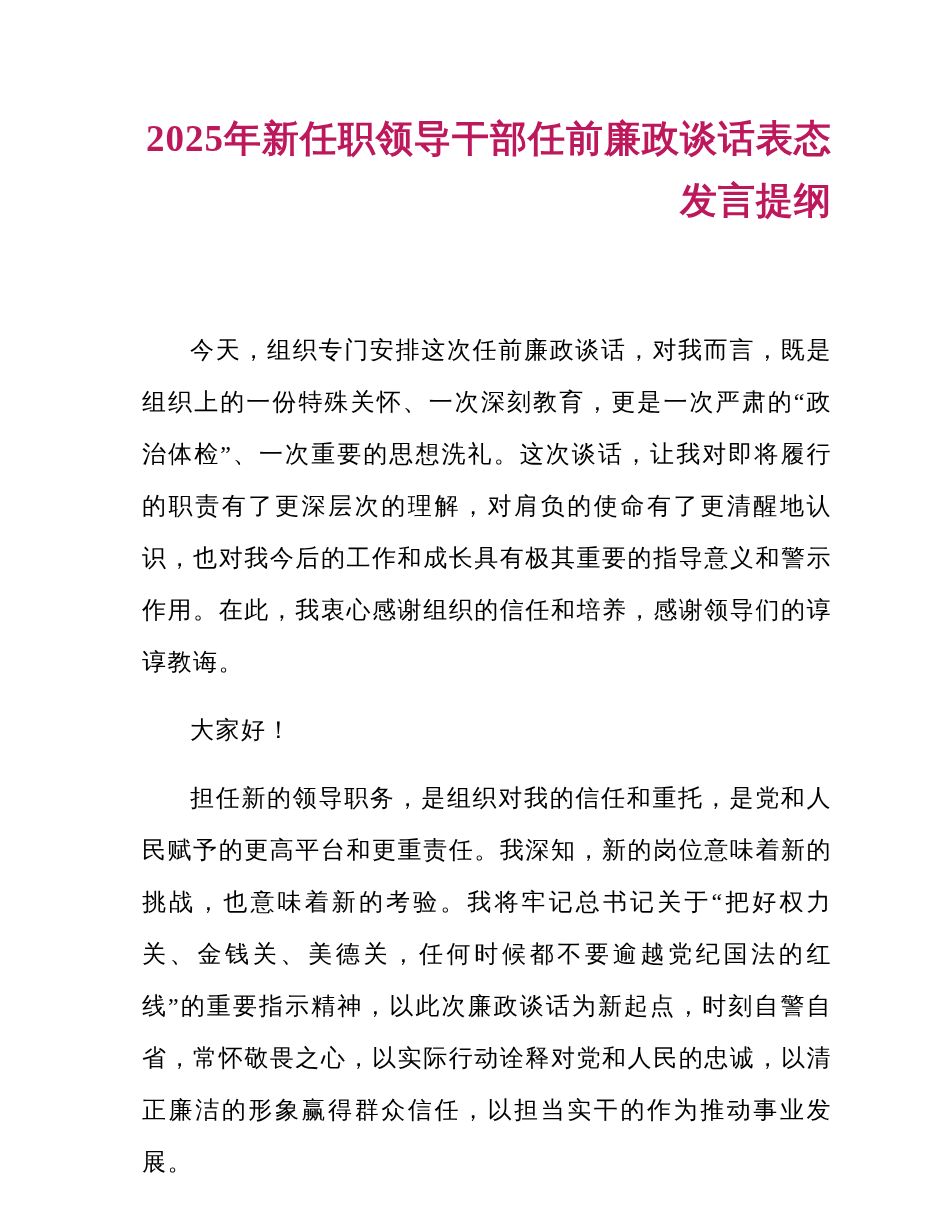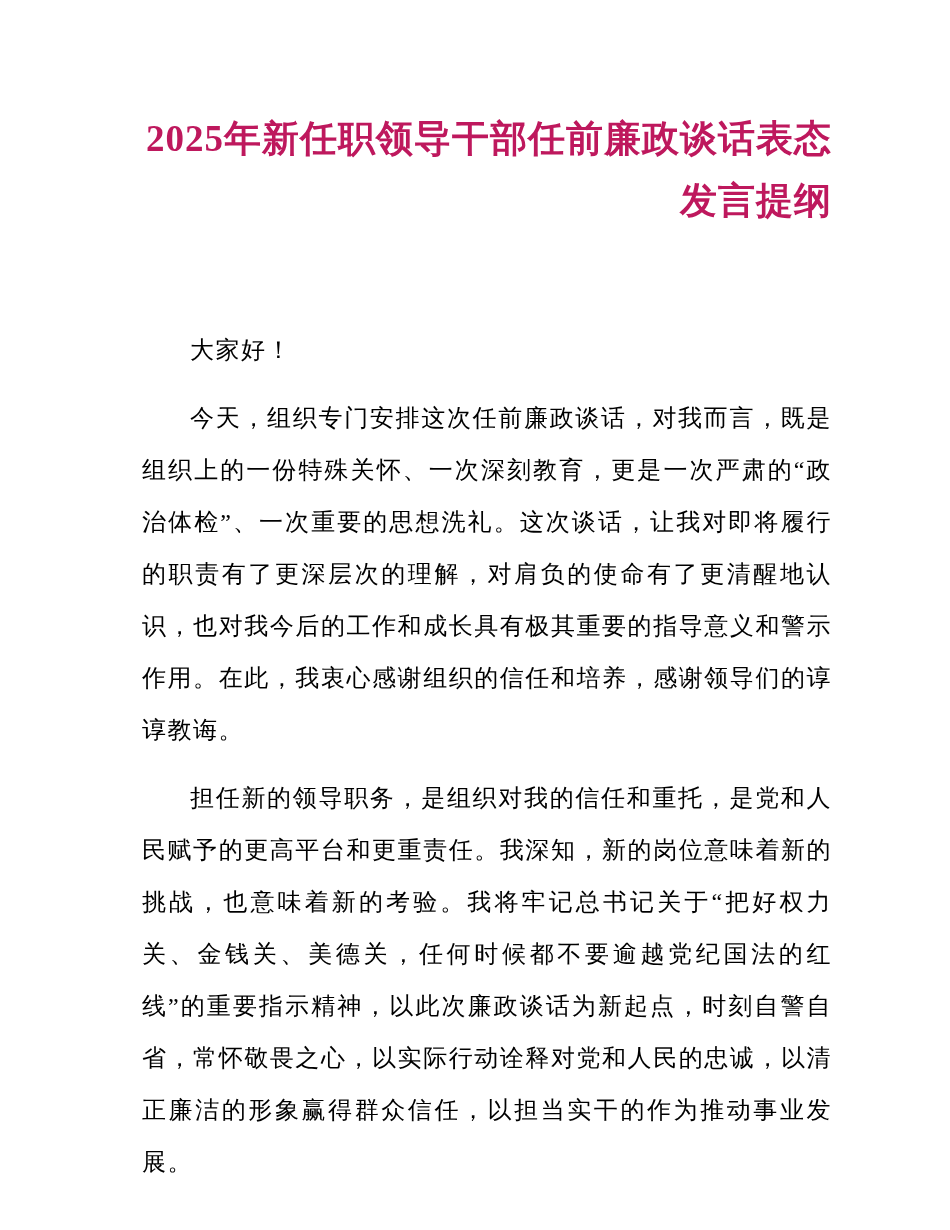--- a/index.html
+++ b/index.html
@@ -37,17 +37,17 @@
     text-indent: 2em;
     color: #000000;
   }
 </style>
 </head>
 <body>
 
 <div class="page">
   <h1 class="title">2025年新任职领导干部任前廉政谈话表态发言提纲</h1>
   <div class="body-text">
+      <p class="para">今天，组织专门安排这次任前廉政谈话，对我而言，既是组织上的一份特殊关怀、一次深刻教育，更是一次严肃的“政治体检”、一次重要的思想洗礼。这次谈话，让我对即将履行的职责有了更深层次的理解，对肩负的使命有了更清醒地认识，也对我今后的工作和成长具有极其重要的指导意义和警示作用。在此，我衷心感谢组织的信任和培养，感谢领导们的谆谆教诲。</p>
       <p class="para">大家好！</p>
-      <p class="para">今天，组织专门安排这次任前廉政谈话，对我而言，既是组织上的一份特殊关怀、一次深刻教育，更是一次严肃的“政治体检”、一次重要的思想洗礼。这次谈话，让我对即将履行的职责有了更深层次的理解，对肩负的使命有了更清醒地认识，也对我今后的工作和成长具有极其重要的指导意义和警示作用。在此，我衷心感谢组织的信任和培养，感谢领导们的谆谆教诲。</p>
       <p class="para">担任新的领导职务，是组织对我的信任和重托，是党和人民赋予的更高平台和更重责任。我深知，新的岗位意味着新的挑战，也意味着新的考验。我将牢记总书记关于“把好权力关、金钱关、美德关，任何时候都不要逾越党纪国法的红线”的重要指示精神，以此次廉政谈话为新起点，时刻自警自省，常怀敬畏之心，以实际行动诠释对党和人民的忠诚，以清正廉洁的形象赢得群众信任，以担当实干的作为推动事业发展。</p>
     </div>
 </div>
 
 </body></html>

